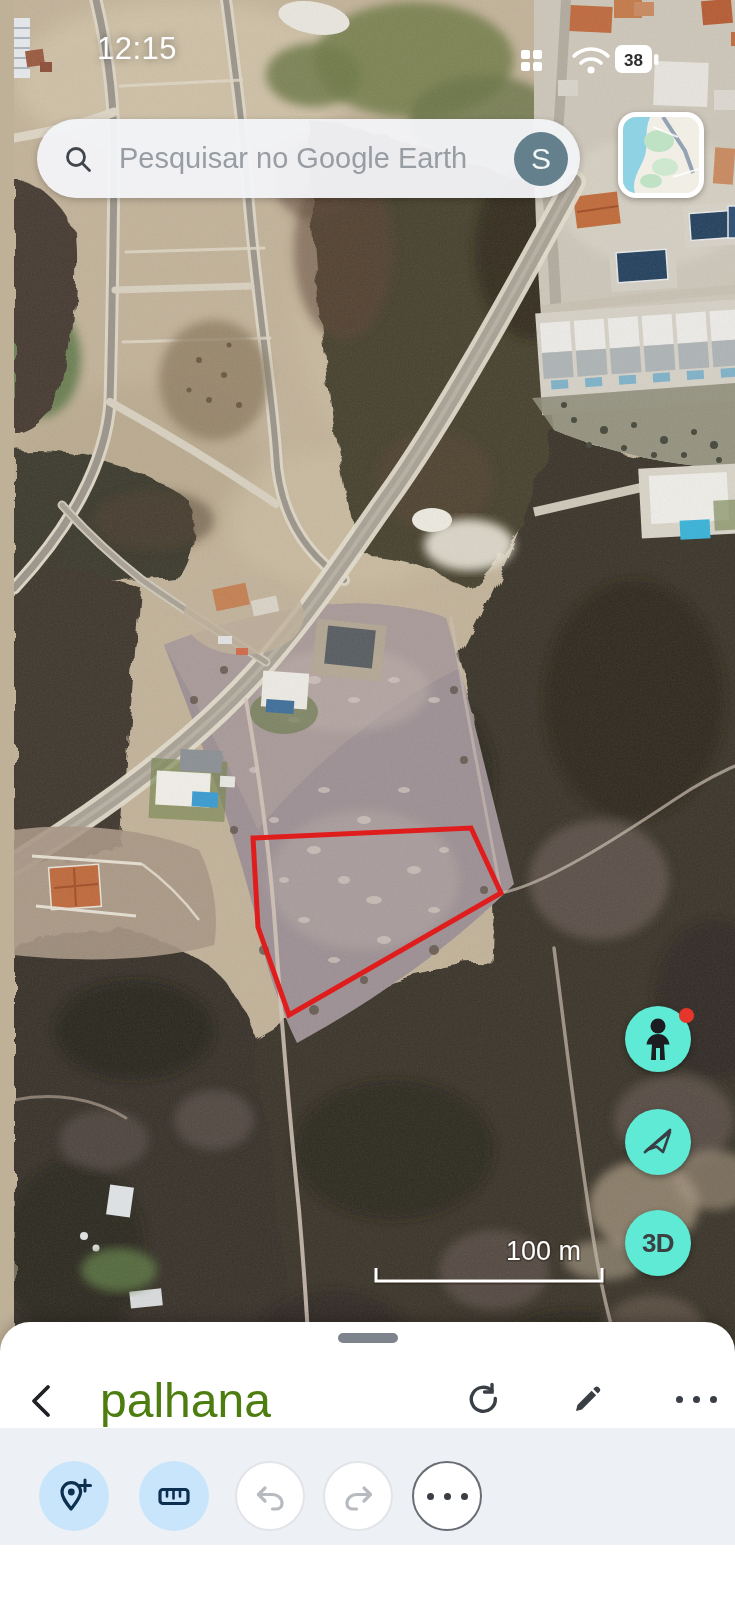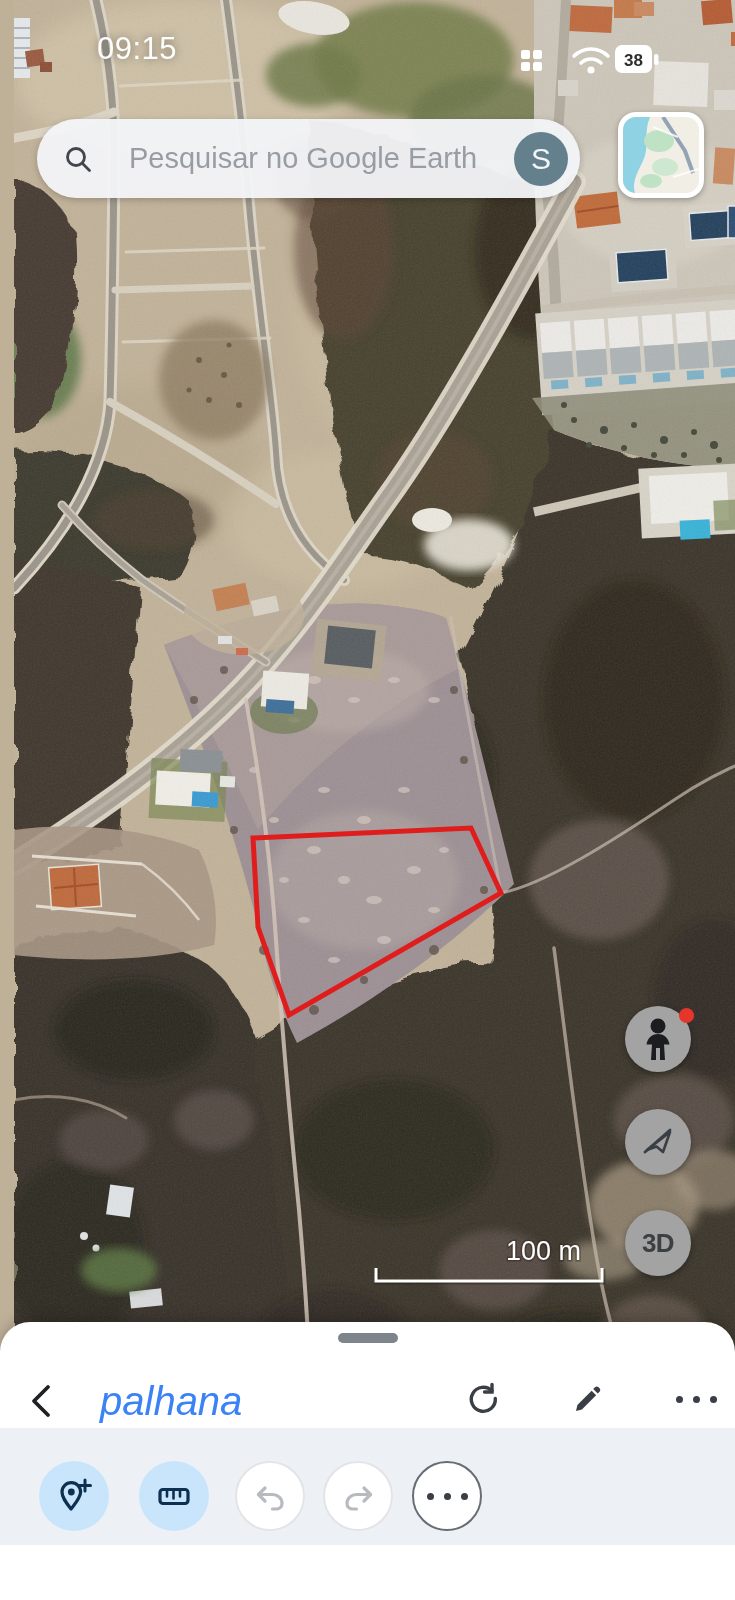--- a/index.html
+++ b/index.html
@@ -7,44 +7,44 @@
           font-family:"Liberation Sans",sans-serif;background:#bfb098;}
   .abs{position:absolute;}
   svg{display:block;}
   
   .time{left:97px;top:31px;font-size:31px;color:#fdfdfd;letter-spacing:.5px;
         text-shadow:0 0 8px rgba(0,0,0,.45);}
   .batt-num{font-size:17px;font-weight:bold;fill:#2e2e2e;}
   
   .search{left:37px;top:119px;width:543px;height:79px;border-radius:40px;
           background:rgba(242,244,247,.96);box-shadow:0 2px 7px rgba(0,0,0,.22);
-          display:flex;align-items:center;padding:0;box-sizing:border-box;gap:10px;}
+          display:flex;align-items:center;padding:0;box-sizing:border-box;}
   .search .mag{margin-left:26px;}
   .search .ph{margin-left:26px;font-size:29px;color:#989da3;white-space:nowrap;}
   .avatar{margin-left:auto;margin-right:12px;width:54px;height:54px;border-radius:50%;
           background:#64808c;color:#f3f6f6;font-size:30px;display:flex;
           align-items:center;justify-content:center;}
   
   .minimap{left:618px;top:112px;width:86px;height:86px;background:#fff;border-radius:18px;
            box-shadow:0 2px 6px rgba(0,0,0,.3);padding:5px;box-sizing:border-box;}
   .minimap svg{border-radius:13px;}
   
-  .fab{width:66px;height:66px;border-radius:50%;background:#a3a3a3;
+  .fab{width:66px;height:66px;border-radius:50%;background:#5eead4;
        box-shadow:0 2px 6px rgba(0,0,0,.35);display:flex;align-items:center;justify-content:center;}
   .fab-peg{left:625px;top:1006px;}
   .fab-fly{left:625px;top:1109px;}
   .fab-3d{left:625px;top:1210px;font-size:26px;font-weight:bold;color:#3c4043;letter-spacing:-.5px;}
   .reddot{left:679px;top:1008px;width:15px;height:15px;border-radius:50%;background:#e6352a;}
   
   .sheet{left:0;top:1322px;width:735px;height:278px;background:#fff;
          border-radius:30px 30px 0 0;box-shadow:0 -3px 14px rgba(0,0,0,.22);}
   .handle{left:50%;transform:translateX(-50%);top:11px;width:60px;height:10px;
           border-radius:5px;background:#7e848b;}
   .back{left:26px;top:60px;width:30px;height:38px;}
-  .title{left:100px;top:57px;font-size:40px;color:#3b82f6;line-height:44px;font-style:italic;}
+  .title{left:100px;top:57px;font-size:48px;color:#4d7c0f;line-height:44px;}
   .hicon{top:60px;width:36px;height:36px;} 
   .toolbar{left:0;top:106px;width:735px;height:117px;background:#edf1f6;}
   .tbtn{position:absolute;top:33px;width:70px;height:70px;border-radius:50%;
         display:flex;align-items:center;justify-content:center;box-sizing:border-box;}
   .tbtn.blue{background:#c9e5fb;}
   .tbtn.dis{background:#fff;border:2px solid #e2e4e8;}
   .tbtn.en{background:#fff;border:2px solid #686d73;}
   .dotrow{display:flex;gap:10px;}
   .dotrow i{width:7px;height:7px;border-radius:50%;background:#3a3f45;}
 </style>
@@ -313,21 +313,21 @@
     <path d="M239,838 L457,828 L487,893 L275,1015 L244,927 Z" fill="none" stroke="#e01d1d" stroke-width="5" stroke-linejoin="miter"></path>
 
     <g>
       <path d="M363,1269 L363,1282 L589,1282 L589,1269" fill="none" stroke="rgba(40,30,25,.45)" stroke-width="5"></path>
       <path d="M362,1268 L362,1281 L588,1281 L588,1268" fill="none" stroke="#ffffff" stroke-width="3"></path>
       <text x="567" y="1260" text-anchor="end" font-size="27" fill="#ffffff" stroke="rgba(40,30,25,.4)" stroke-width="3" style="paint-order:stroke" font-family="Liberation Sans, sans-serif">100 m</text>
     </g>
   </svg>
   </div>
 
-  <div class="abs time">09:15</div>
+  <div class="abs time">12:15</div>
   <svg class="abs" style="left:521px;top:50px" width="21" height="21">
     <g fill="#fff">
         <rect width="9" height="9" rx="2"></rect>
         <rect x="12" width="9" height="9" rx="2"></rect>
     <rect y="12" width="9" height="9" rx="2"></rect>
         <rect x="12" y="12" width="9" height="9" rx="2"></rect>
       </g>
   </svg>
   <svg class="abs" style="left:570px;top:42px" width="42" height="33">
     <g stroke="#fff" stroke-width="3.6" fill="none" stroke-linecap="round">

